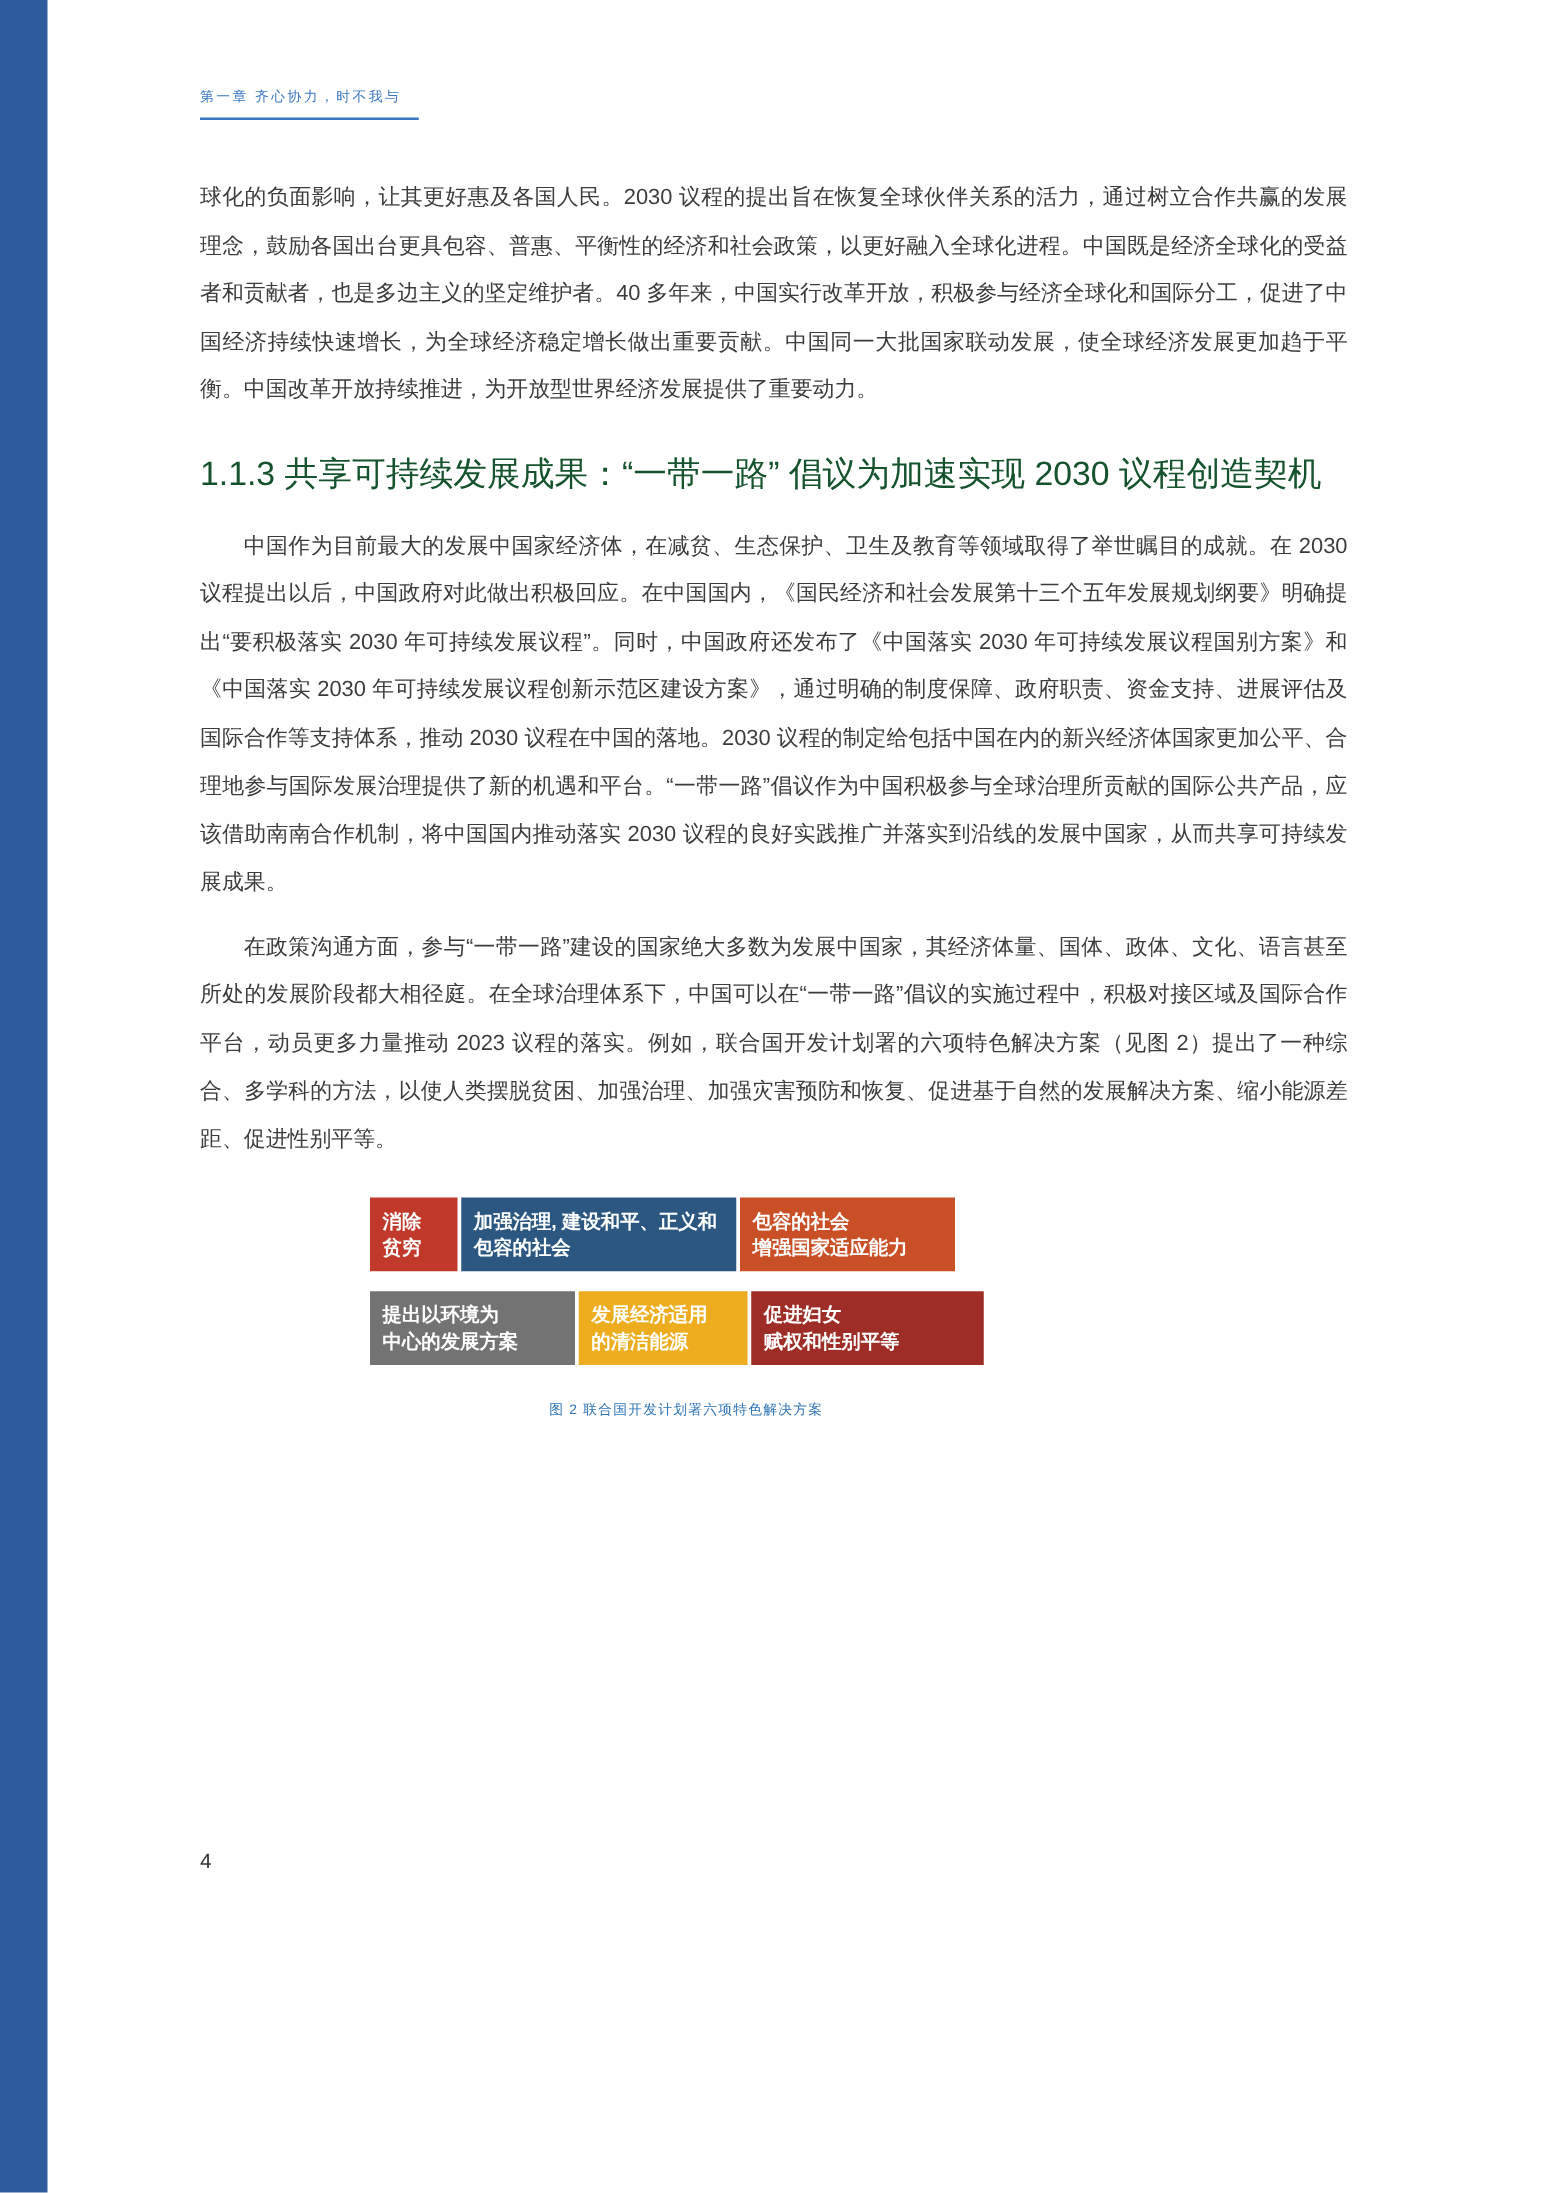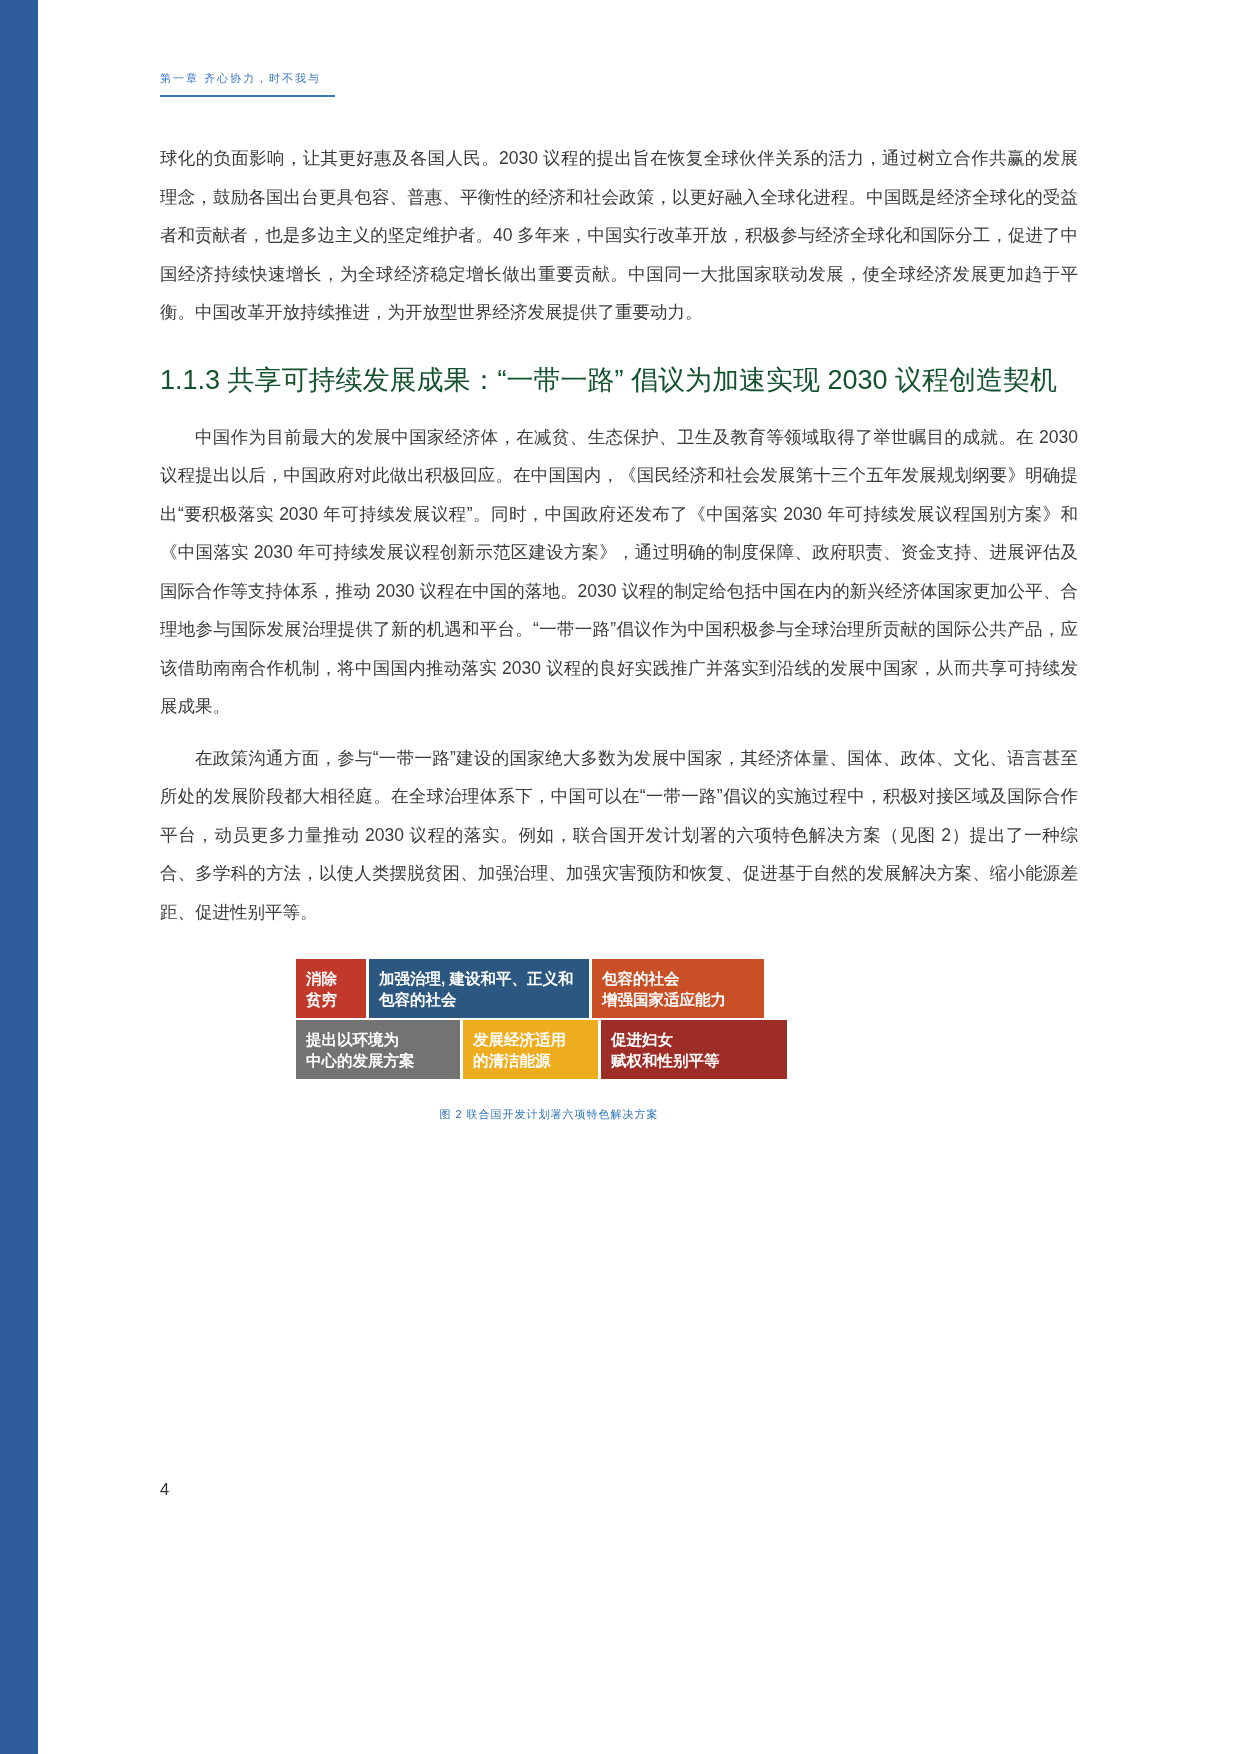--- a/index.html
+++ b/index.html
@@ -22,21 +22,21 @@
     text-align:justify; margin:0 0 13px 0;
   }
   .para.indent { text-indent:2em; }
 
   .section-heading {
     font-size:27px; line-height:36px; font-weight:normal; color:#14532d;
     text-align:justify; margin:30px 0 20px 0;
   }
 
   figure { margin:28px 0 0 136px; width:506px; }
-  .fig-row { display:flex; gap:3px; margin-bottom:2px; }
+  .fig-row { display:flex; gap:3px; margin-bottom:16px; }
   .fig-box {
     height:59px; display:flex; align-items:center; padding:0 10px;
     color:#ffffff; font-weight:bold; font-size:15.5px; line-height:21px;
     white-space:pre-line;
   }
   .w1{width:70px} .w2{width:220px} .w3{width:172px}
   .w4{width:164px} .w5{width:135px} .w6{width:186px}
 
   figcaption {
     margin-top:28px; text-align:center; color:#2e74b5; font-size:11px;
@@ -58,21 +58,21 @@
 
     <div class="running-header">
       <span class="hdr-text">第一章 齐心协力，时不我与</span>
     </div>
 
     <p class="para">球化的负面影响，让其更好惠及各国人民。2030 议程的提出旨在恢复全球伙伴关系的活力，通过树立合作共赢的发展理念，鼓励各国出台更具包容、普惠、平衡性的经济和社会政策，以更好融入全球化进程。中国既是经济全球化的受益者和贡献者，也是多边主义的坚定维护者。40 多年来，中国实行改革开放，积极参与经济全球化和国际分工，促进了中国经济持续快速增长，为全球经济稳定增长做出重要贡献。中国同一大批国家联动发展，使全球经济发展更加趋于平衡。中国改革开放持续推进，为开放型世界经济发展提供了重要动力。</p>
 
     <h2 class="section-heading">1.1.3 共享可持续发展成果：“一带一路” 倡议为加速实现 2030 议程创造契机</h2>
 
     <p class="para indent">中国作为目前最大的发展中国家经济体，在减贫、生态保护、卫生及教育等领域取得了举世瞩目的成就。在 2030 议程提出以后，中国政府对此做出积极回应。在中国国内，《国民经济和社会发展第十三个五年发展规划纲要》明确提出“要积极落实 2030 年可持续发展议程”。同时，中国政府还发布了《中国落实 2030 年可持续发展议程国别方案》和《中国落实 2030 年可持续发展议程创新示范区建设方案》，通过明确的制度保障、政府职责、资金支持、进展评估及国际合作等支持体系，推动 2030 议程在中国的落地。2030 议程的制定给包括中国在内的新兴经济体国家更加公平、合理地参与国际发展治理提供了新的机遇和平台。“一带一路”倡议作为中国积极参与全球治理所贡献的国际公共产品，应该借助南南合作机制，将中国国内推动落实 2030 议程的良好实践推广并落实到沿线的发展中国家，从而共享可持续发展成果。</p>
-    <p class="para indent">在政策沟通方面，参与“一带一路”建设的国家绝大多数为发展中国家，其经济体量、国体、政体、文化、语言甚至所处的发展阶段都大相径庭。在全球治理体系下，中国可以在“一带一路”倡议的实施过程中，积极对接区域及国际合作平台，动员更多力量推动 2030 议程的落实。例如，联合国开发计划署的六项特色解决方案（见图 2）提出了一种综合、多学科的方法，以使人类摆脱贫困、加强治理、加强灾害预防和恢复、促进基于自然的发展解决方案、缩小能源差距、促进性别平等。</p>
+    <p class="para indent">在政策沟通方面，参与“一带一路”建设的国家绝大多数为发展中国家，其经济体量、国体、政体、文化、语言甚至所处的发展阶段都大相径庭。在全球治理体系下，中国可以在“一带一路”倡议的实施过程中，积极对接区域及国际合作平台，动员更多力量推动 2023 议程的落实。例如，联合国开发计划署的六项特色解决方案（见图 2）提出了一种综合、多学科的方法，以使人类摆脱贫困、加强治理、加强灾害预防和恢复、促进基于自然的发展解决方案、缩小能源差距、促进性别平等。</p>
 
     <figure>
       <div class="fig-row">
         <div class="fig-box w1" style="background: rgb(192, 57, 43);">消除
 贫穷</div>
         <div class="fig-box w2" style="background: rgb(43, 87, 129);">加强治理, 建设和平、正义和
 包容的社会</div>
         <div class="fig-box w3" style="background: rgb(201, 79, 38);">包容的社会
 增强国家适应能力</div>
       </div>

